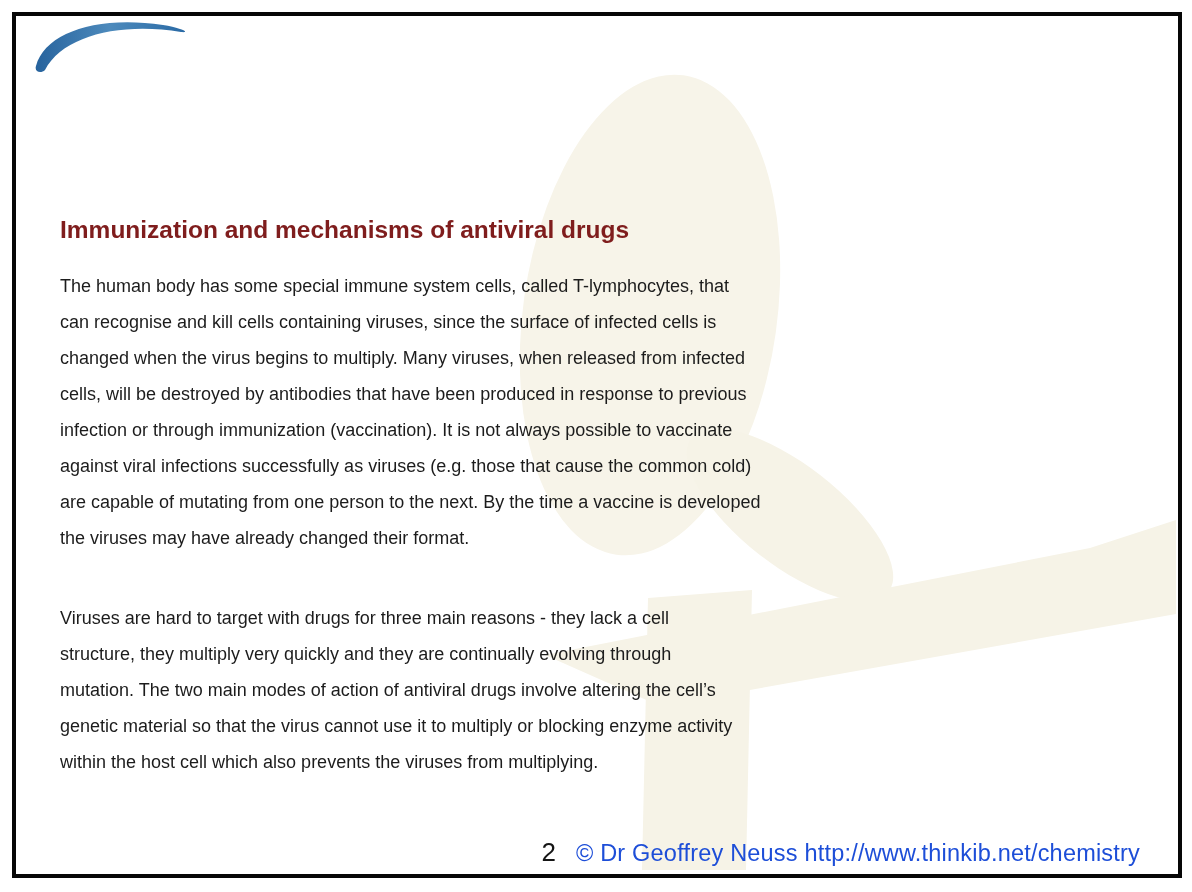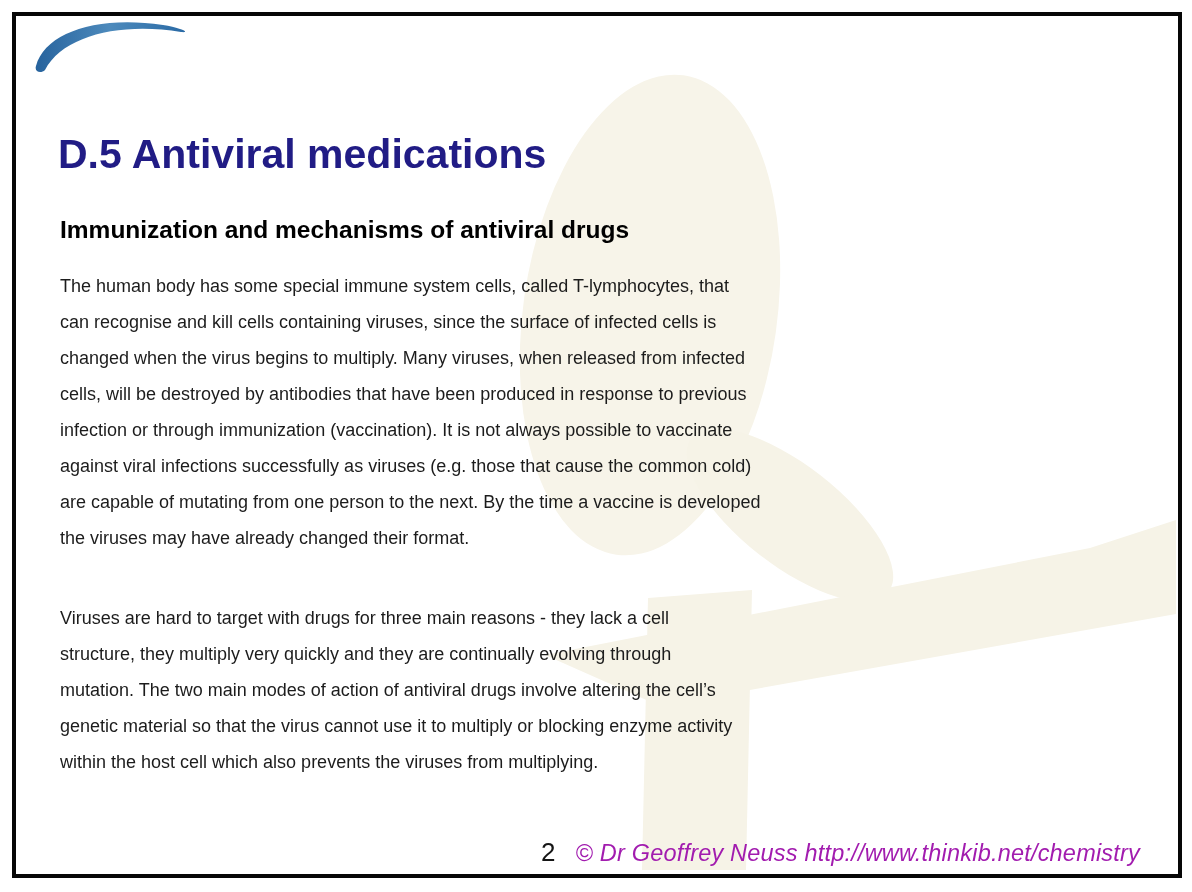--- a/index.html
+++ b/index.html
@@ -38,40 +38,40 @@
     white-space:nowrap;
   }
   
   .title{
     position:absolute;left:58px;top:104px;
     font-size:41px;font-weight:700;color:#211c85;
     letter-spacing:0;white-space:nowrap;
   }
   .subtitle{
     position:absolute;left:60px;top:196px;
-    font-size:24.5px;font-weight:700;color:#000000;
+    font-size:24.5px;font-weight:700;color:#7f1d1d;
     white-space:nowrap;
   }
   
   .para{
     position:absolute;left:60px;width:1092px;
     font-size:18px;line-height:36px;color:#1c1c1c;
     white-space:pre-line;
   }
   .para-1{top:250px;}
   .para-2{top:582px;}
   
   .footer{
     position:absolute;right:52px;bottom:24px;
     display:flex;align-items:baseline;gap:20px;
     z-index:4;
   }
   .page-number{font-size:26px;color:#151515;}
   .copyright{
-    font-size:23.5px;font-style:italic;color:#a21caf;
+    font-size:23.5px;color:#1d4ed8;
     letter-spacing:0.2px;white-space:nowrap;
   }
 </style>
 </head>
 <body>
 
 <div class="page">
 
   <svg class="watermark" width="1192" height="892" viewBox="0 0 1192 892">
     <g fill="#f6f3e7">
@@ -92,21 +92,20 @@
               <stop offset="0" stop-color="#27639d"></stop>
               <stop offset="0.5" stop-color="#4d8abc"></stop>
               <stop offset="1" stop-color="#2a6aa5"></stop>
             </linearGradient>
           </defs>
           <path d="M 4 48 C 13 15 64 -3 131 7 C 150 10 159 15 149 14 C 90 4 31 17 13 52 C 9 56 2 54 4 48 Z" fill="url(#swg)"></path>
         </svg>
       </div>
     </div>
 
-    <h1 class="title">D.5 Antiviral medications</h1>
 
     <h2 class="subtitle">Immunization and mechanisms of antiviral drugs</h2>
 
     <p class="para para-1">The human body has some special immune system cells, called T-lymphocytes, that
 can recognise and kill cells containing viruses, since the surface of infected cells is
 changed when the virus begins to multiply. Many viruses, when released from infected
 cells, will be destroyed by antibodies that have been produced in response to previous
 infection or through immunization (vaccination). It is not always possible to vaccinate
 against viral infections successfully as viruses (e.g. those that cause the common cold)
 are capable of mutating from one person to the next. By the time a vaccine is developed

